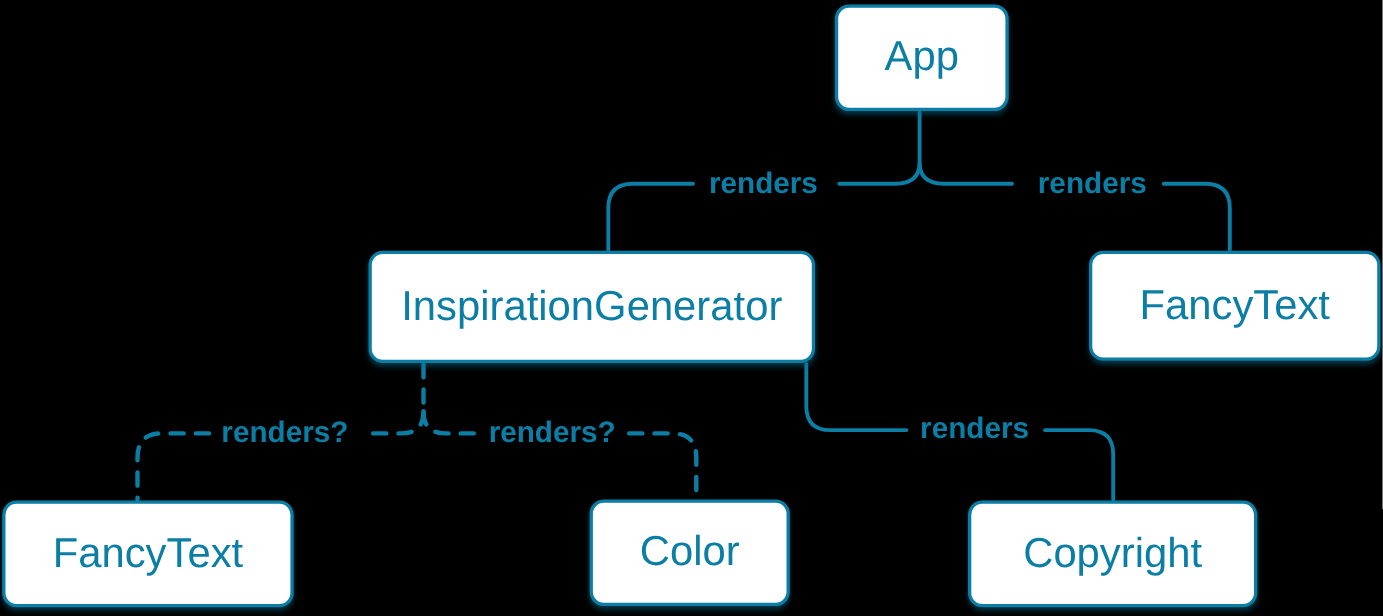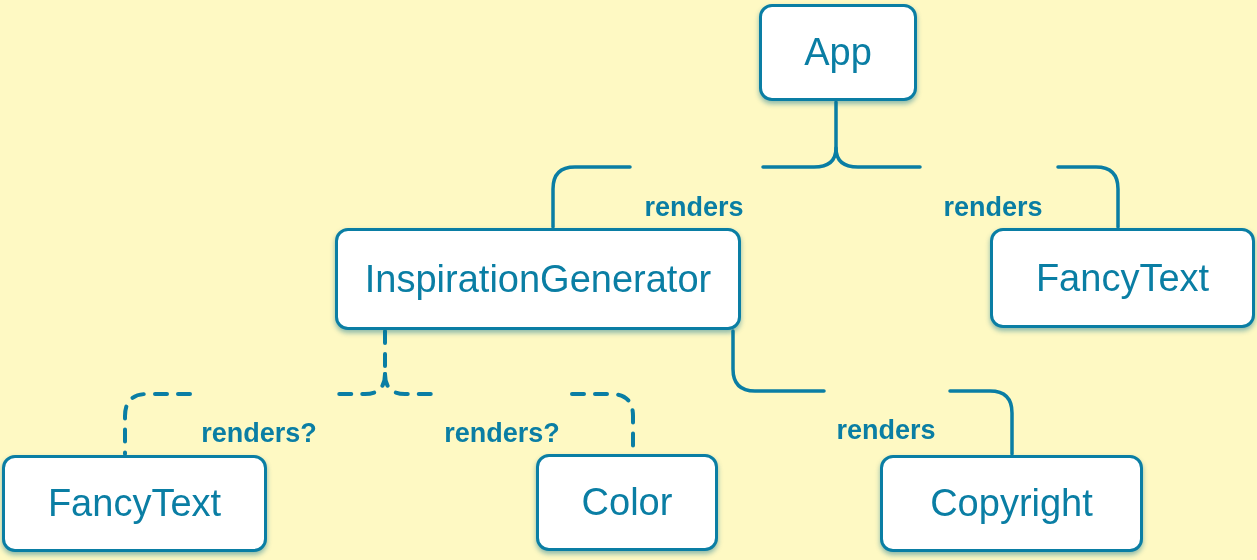--- a/index.html
+++ b/index.html
@@ -8,21 +8,21 @@
   }
   * { margin: 0; padding: 0; box-sizing: border-box; }
   html, body {
     background: #ffffff;
     font-family: "Liberation Sans", sans-serif;
   }
   .stage {
     position: relative;
     width: 1257px;
     height: 560px;
-    background: #fef9c3;
+    background: #000000;
     overflow: hidden;
   }
   .connectors {
     position: absolute;
     inset: 0;
     width: 1257px;
     height: 560px;
   }
   .connectors path {
     fill: none;
@@ -46,21 +46,20 @@
     white-space: nowrap;
   }
   .edge-label {
     position: absolute;
     transform: translate(-50%, -50%);
     color: var(--accent);
     font-size: 27px;
     font-weight: 700;
     line-height: 1;
     white-space: nowrap;
-    margin-top: 40px;
   }
 </style>
 </head>
 <body>
 
 <div class="stage">
 
   <svg class="connectors" viewBox="0 0 1257 560" aria-hidden="true">
     <path class="solid" d="M836 102 L836 148 M836 148 Q836 167 814 167 L763 167 M630 167 L575 167 Q553 167 553 189 L553 227"></path>
     <path class="solid" d="M836 148 Q836 167 858 167 L920 167 M1058 167 L1096 167 Q1118 167 1118 189 L1118 227"></path>

